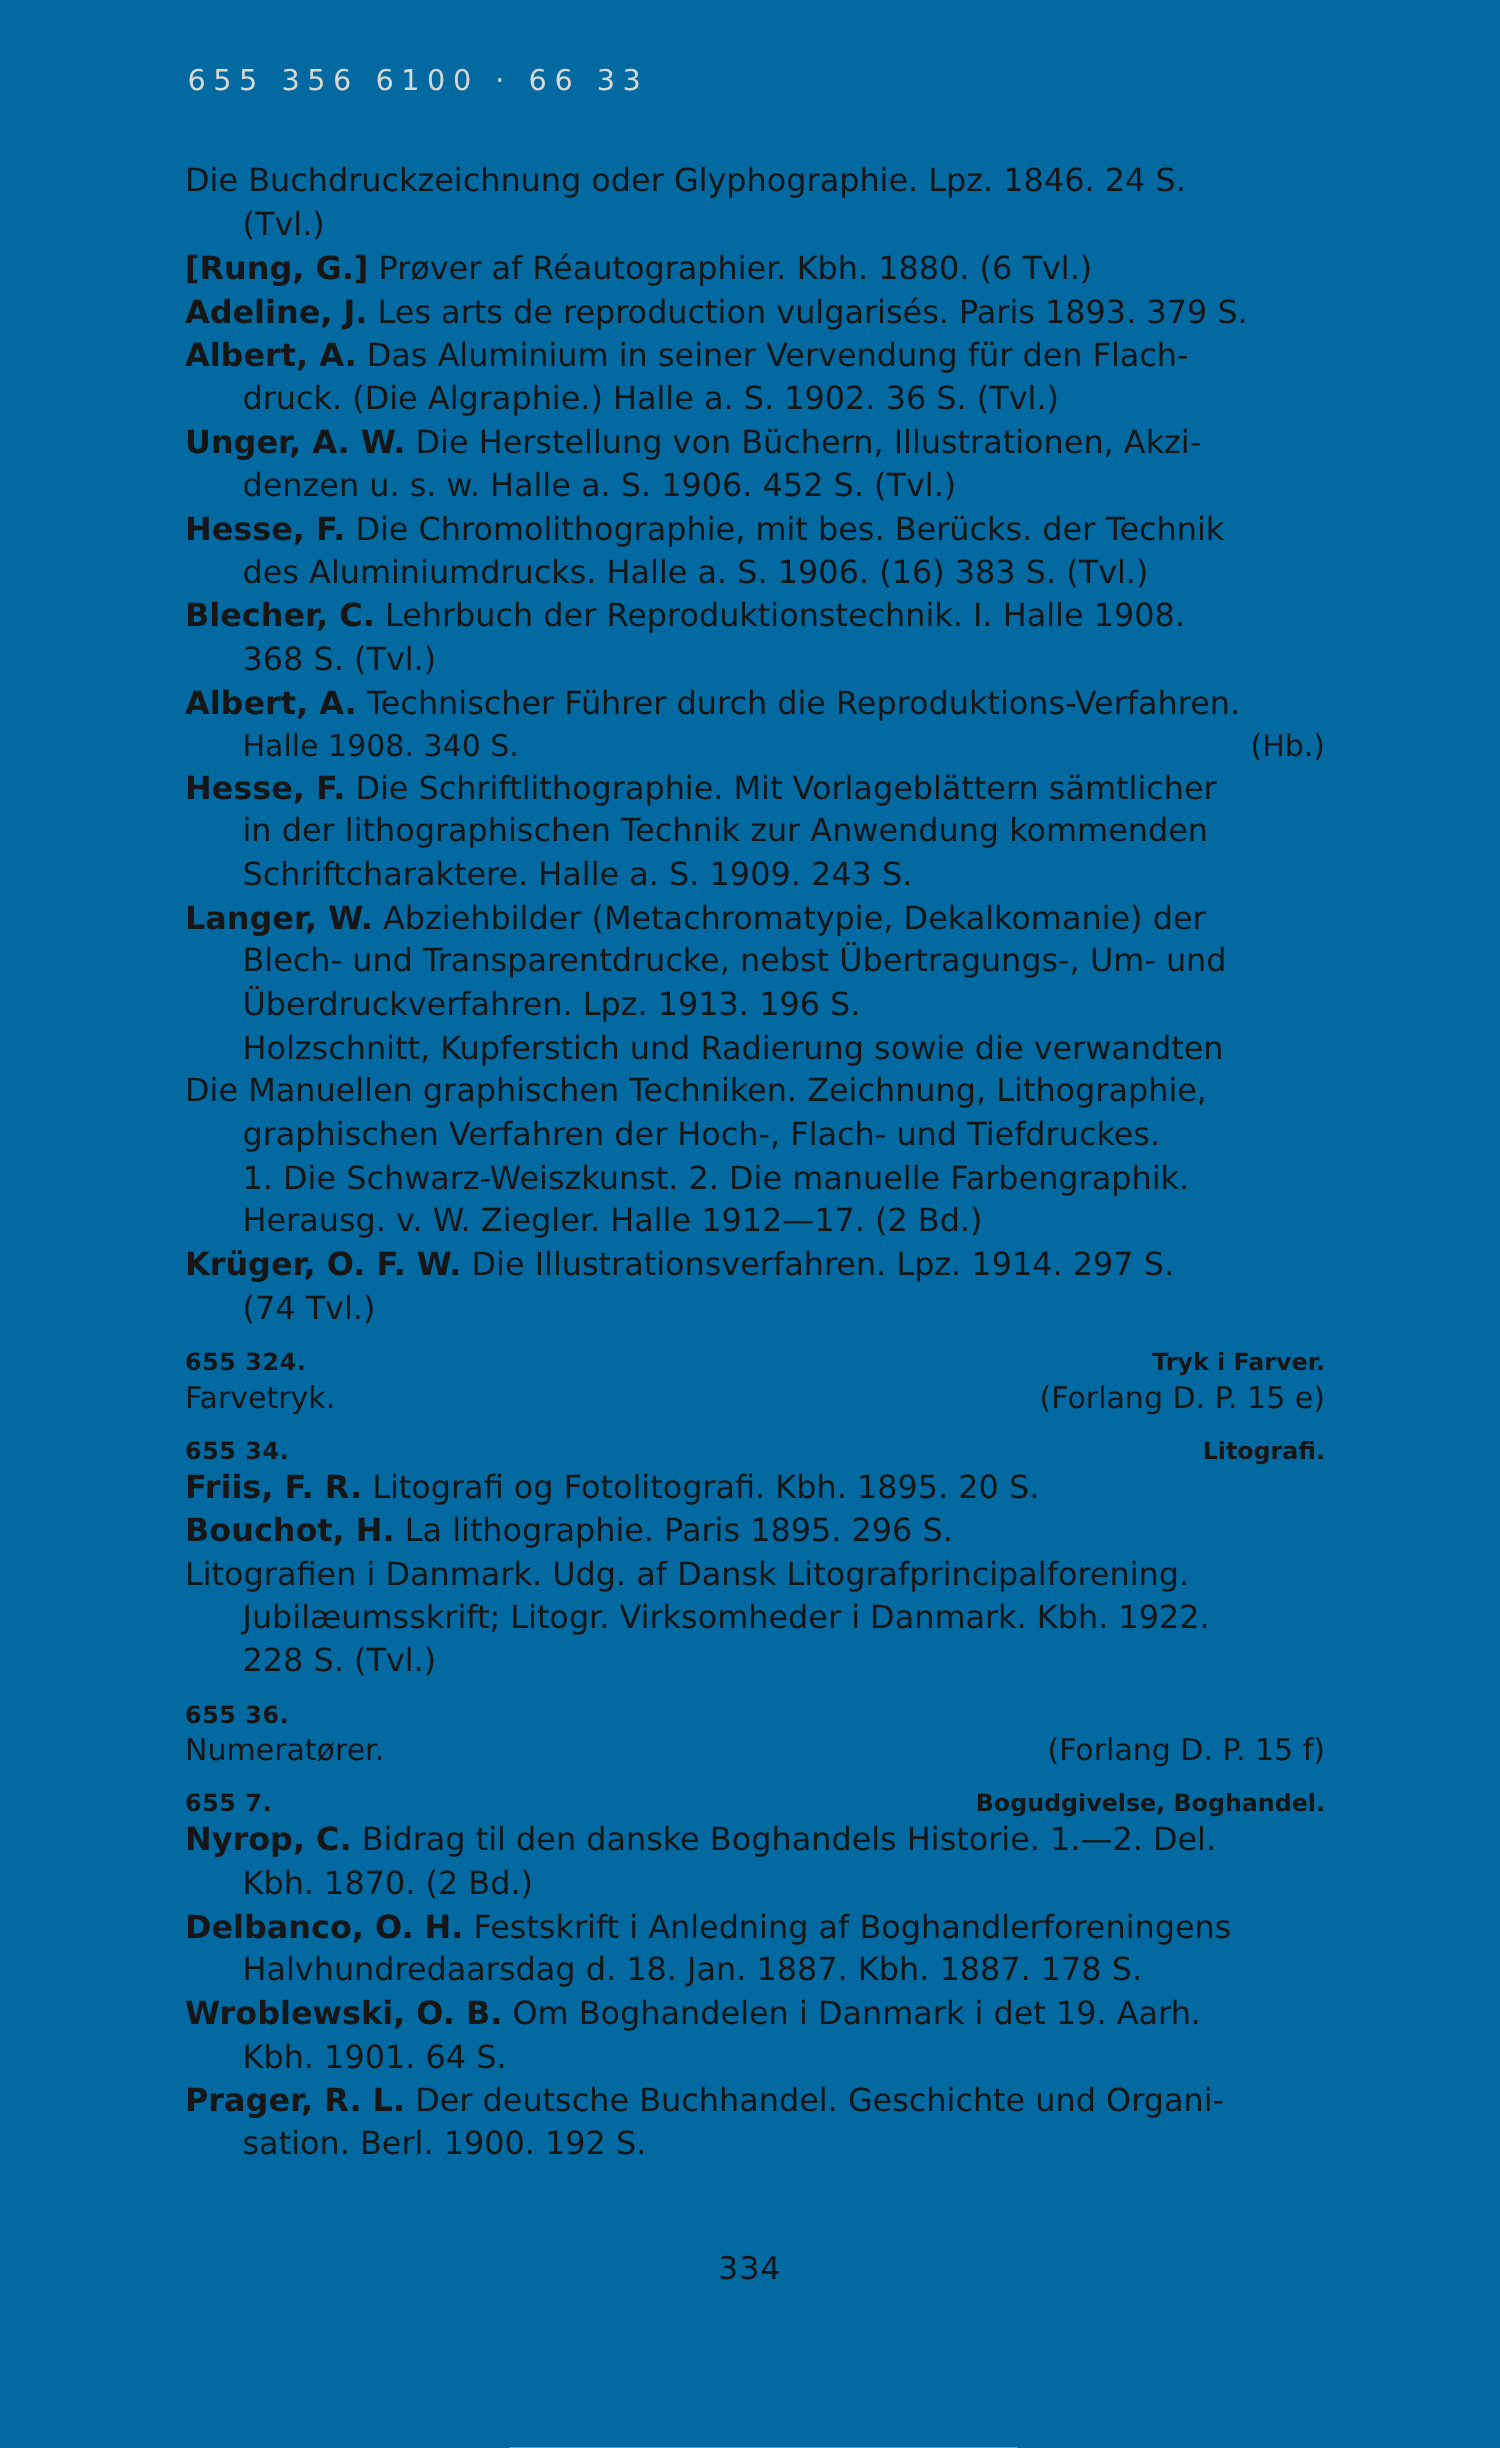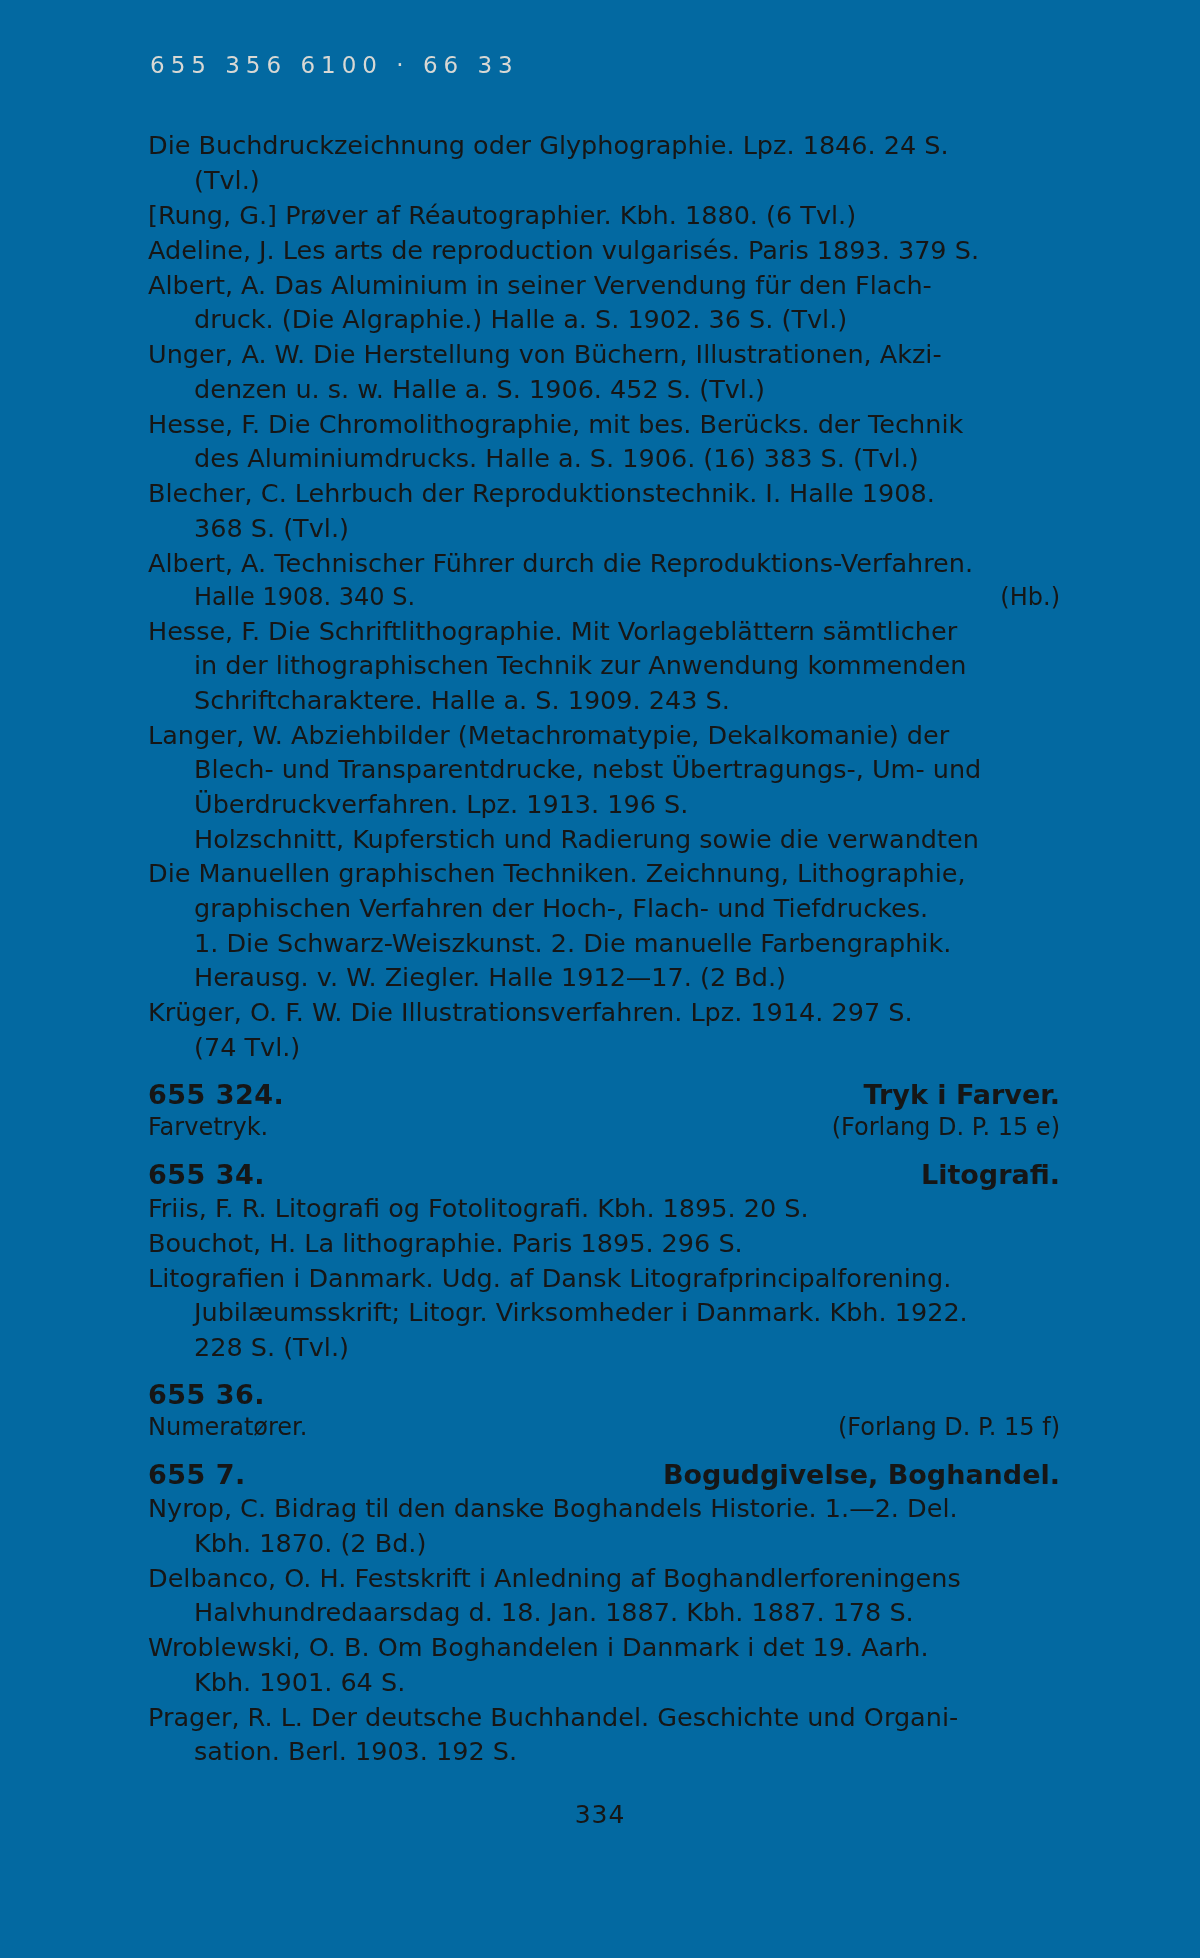--- a/index.html
+++ b/index.html
@@ -49,28 +49,28 @@
     padding-left: 46px;
   }
   .entry .ln {
     display: block;
     white-space: nowrap;
   }
   .entry .ln.first {
     margin-left: -46px;
   }
   .entry b {
-    font-weight: normal;
+    font-weight: bold;
   }
   
   .section-row {
     display: flex;
     justify-content: space-between;
     align-items: baseline;
-    font-size: 27px;
+    font-size: 19px;
     margin-top: 15px;
     margin-bottom: 1px;
   }
   .section-row .num {
     font-weight: bold;
     letter-spacing: 0.5px;
   }
   .section-row .title {
     font-weight: bold;
   }
@@ -222,20 +222,20 @@
       <span class="ln">Halvhundredaarsdag d. 18. Jan. 1887. Kbh. 1887. 178 S.</span>
     </div>
 
     <div class="entry">
       <span class="ln first"><b>Wroblewski, O. B.</b><span> Om Boghandelen i Danmark i det 19. Aarh.</span></span>
       <span class="ln">Kbh. 1901. 64 S.</span>
     </div>
 
     <div class="entry">
       <span class="ln first"><b>Prager, R. L.</b><span> Der deutsche Buchhandel. Geschichte und Organi-</span></span>
-      <span class="ln">sation. Berl. 1903. 192 S.</span>
+      <span class="ln">sation. Berl. 1900. 192 S.</span>
     </div>
 
   </div>
 
   <div class="folio">334</div>
 
 </div>
 
 </body></html>

